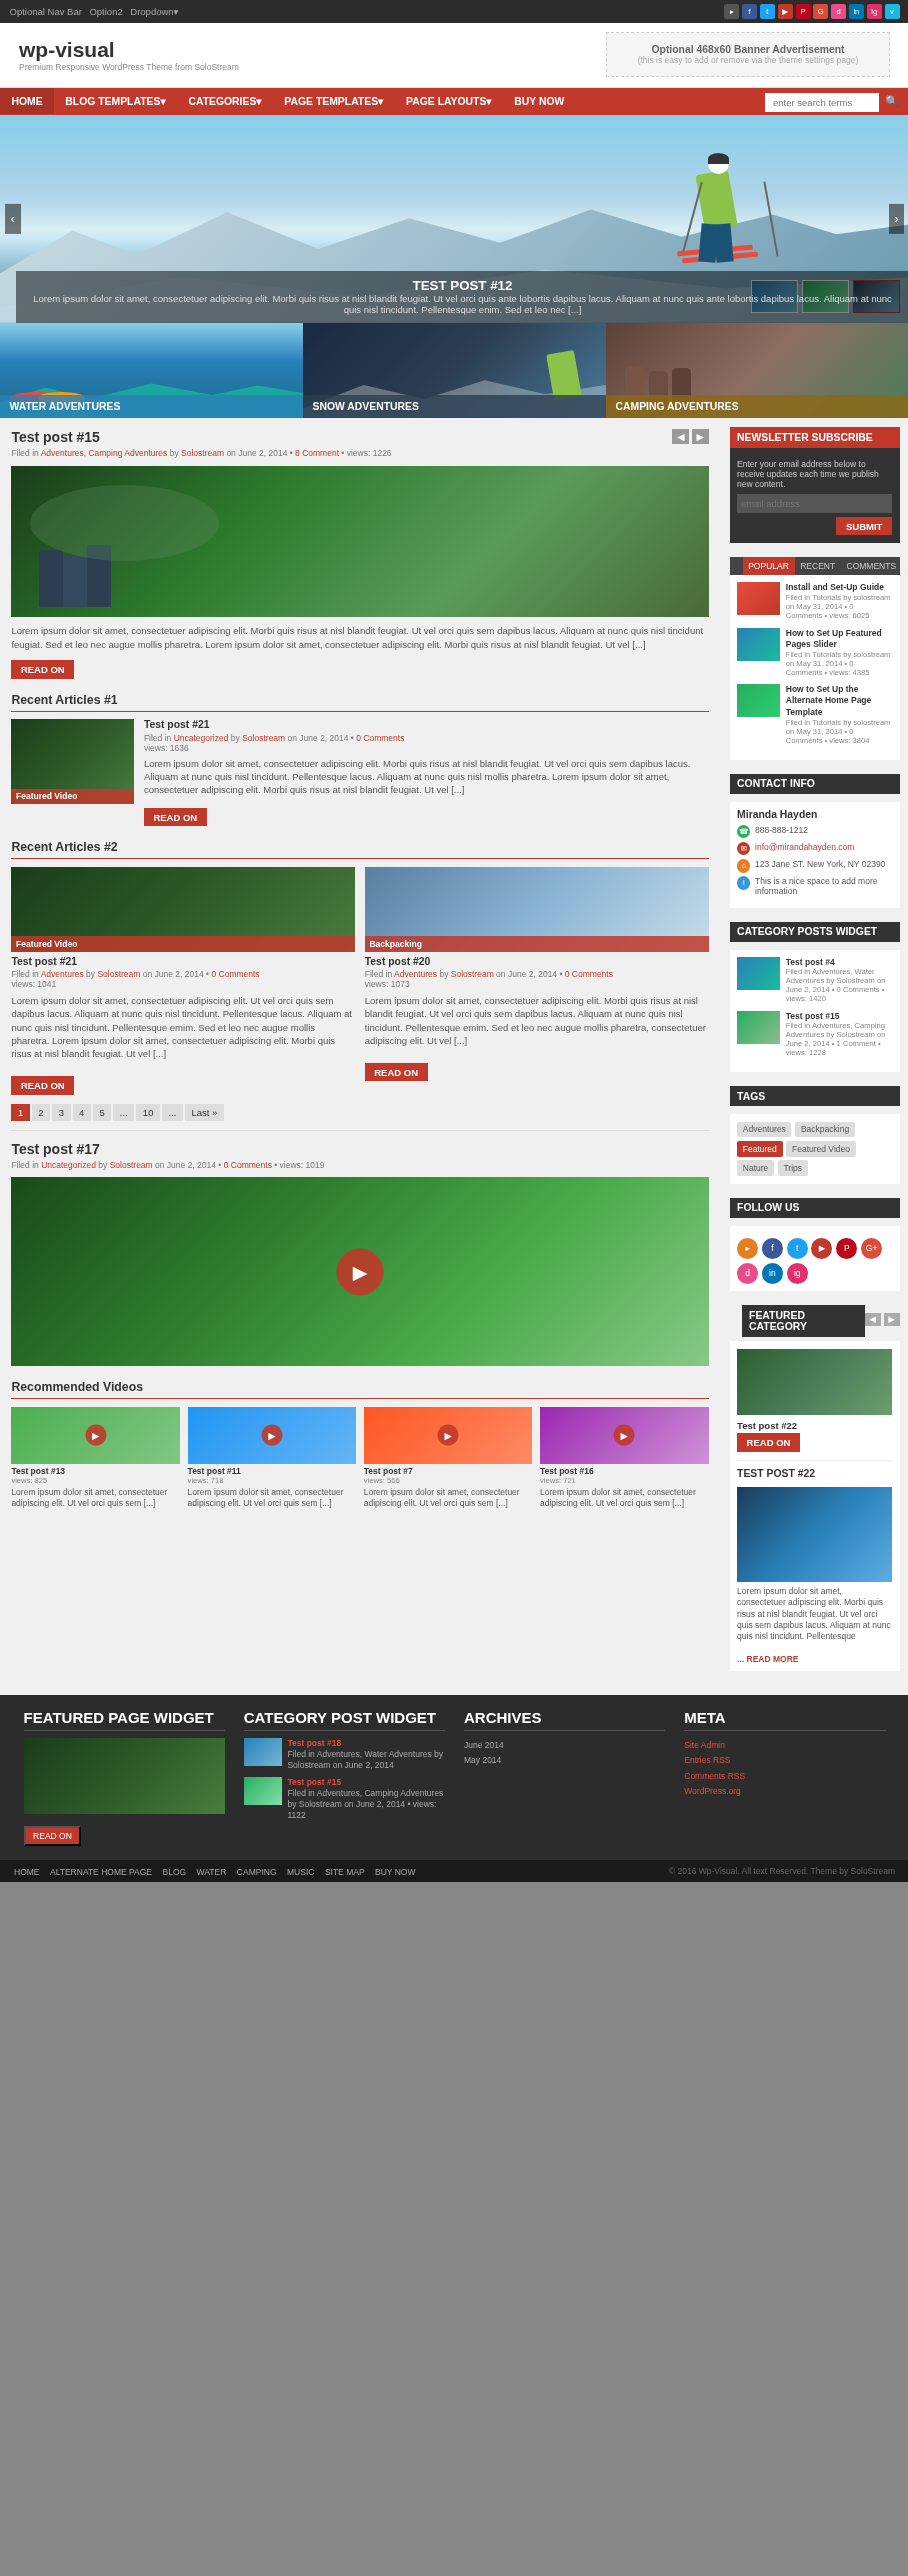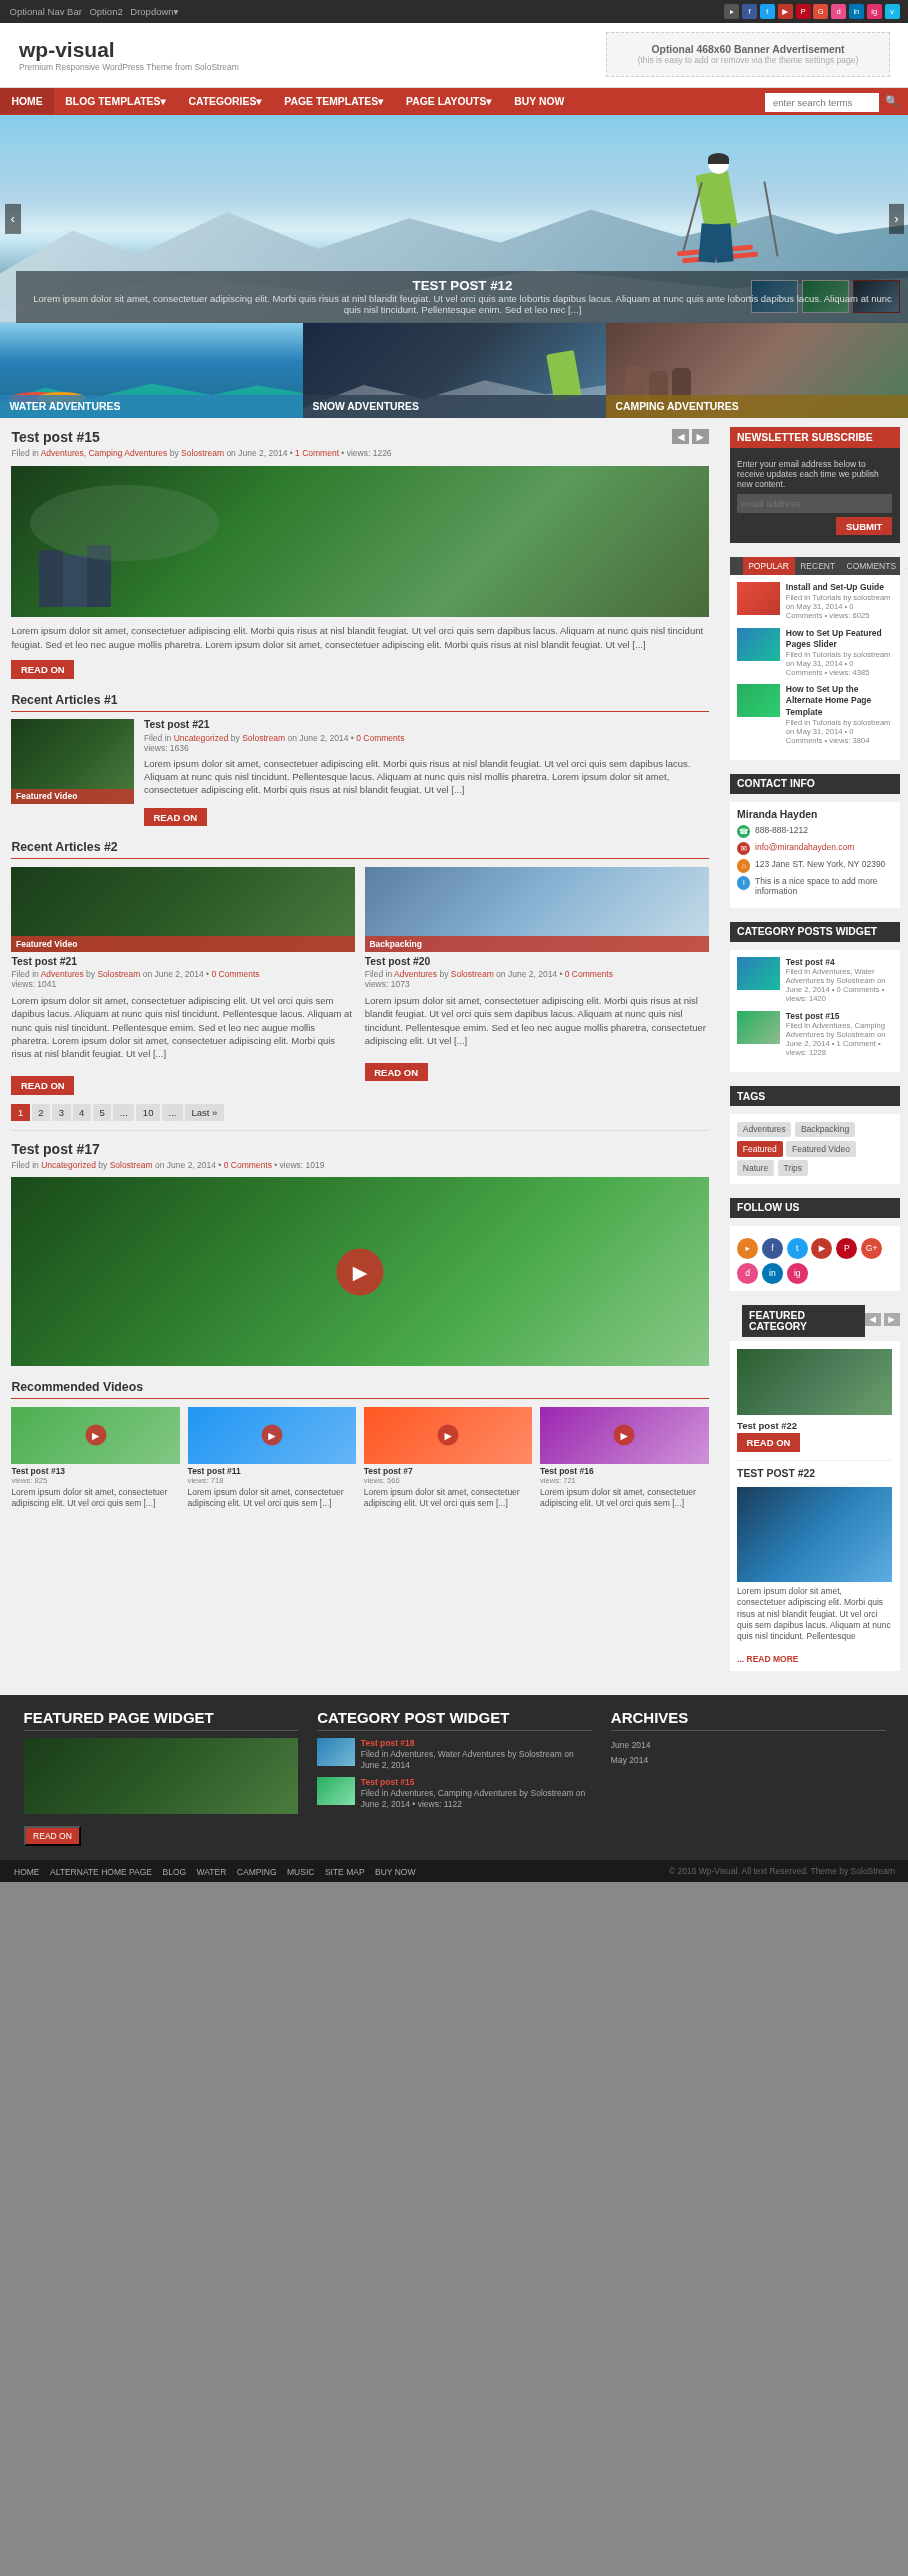--- a/index.html
+++ b/index.html
@@ -324,21 +324,21 @@
 
 <div class="content-wrap" style="background:#f0f0f0;">
 
   <div class="main-col">
 
     <div class="widget">
       <div class="post-header">
         <div>
           <div class="post-title">Test post #15</div>
           <div class="post-meta">
-            Filed in <a href="#">Adventures, Camping Adventures</a> by <a href="#">Solostream</a> on June 2, 2014 • <a href="#">1 Comment</a> • views: 1226
+            Filed in <a href="#">Adventures, Camping Adventures</a> by <a href="#">Solostream</a> on June 2, 2014 • <a href="#">8 Comment</a> • views: 1226
           </div>
         </div>
         <div class="nav-arrows">
           <button class="nav-arrow">◀</button>
           <button class="nav-arrow">▶</button>
         </div>
       </div>
       
       <div class="post-image-main" style="background:linear-gradient(135deg,#1a3d1a,#2d7a2d,#5a9a5a,#4a6a3a);height:151px;position:relative;">
 
@@ -635,20 +635,29 @@
   </div>
 
   <div class="footer-widget">
     <div class="footer-widget-title">ARCHIVES</div>
     <div class="archive-list">
       <div><a href="#">June 2014</a></div>
       <div><a href="#">May 2014</a></div>
     </div>
   </div>
 
+  <div class="footer-widget">
+    <div class="footer-widget-title">META</div>
+    <div class="meta-list">
+      <div><a href="#">Site Admin</a></div>
+      <div><a href="#">Entries RSS</a></div>
+      <div><a href="#">Comments RSS</a></div>
+      <div><a href="#">WordPress.org</a></div>
+    </div>
+  </div>
 </div>
 
 <div class="footer-nav">
   <div>
     <a href="#">HOME</a>
     <a href="#">ALTERNATE HOME PAGE</a>
     <a href="#">BLOG</a>
     <a href="#">WATER</a>
     <a href="#">CAMPING</a>
     <a href="#">MUSIC</a>

